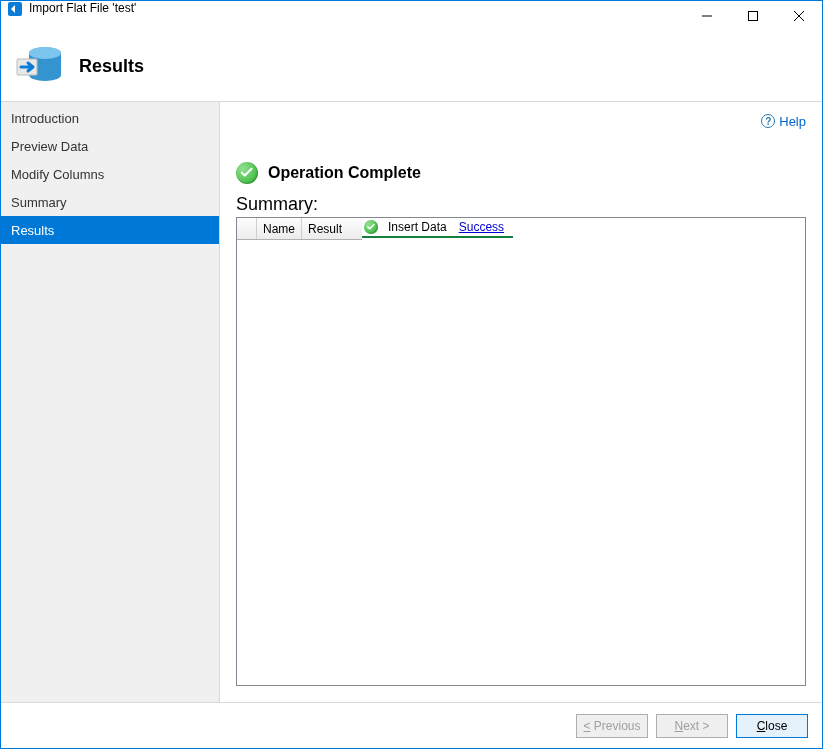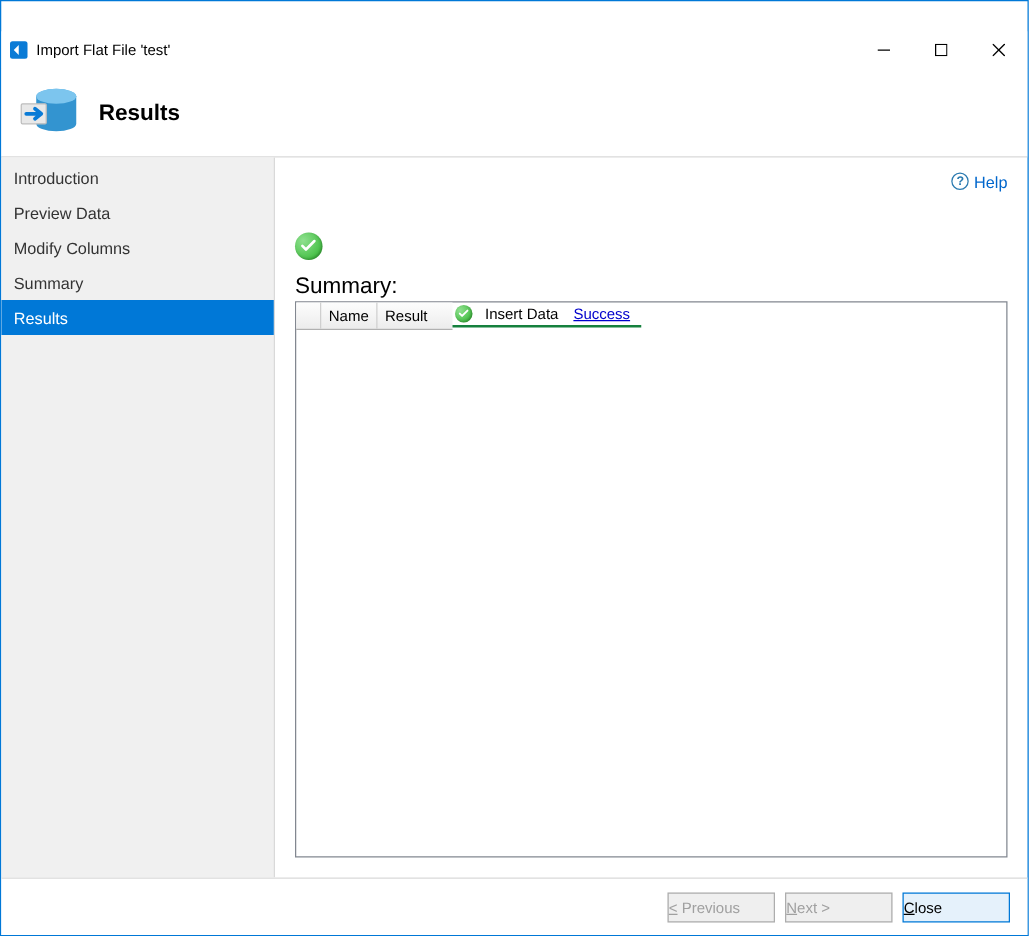--- a/index.html
+++ b/index.html
@@ -11,24 +11,22 @@
       height: 749px;
       border: 1px solid #0078d7;
       display: flex;
       flex-direction: column;
       overflow: hidden;
     }
     
     .titlebar {
       height: 30px;
       display: flex;
-      align-items: center;
       padding-left: 6px;
       background: #fff;
-      margin-top: 24px;
     }
     .titlebar-icon {
       width: 16px; height: 16px;
       margin-right: 6px;
       display: flex; align-items: center; justify-content: center;
     }
     .titlebar-text { font-size: 12px; color: #000; }
     .titlebar-controls { margin-left: auto; display: flex; }
     .titlebar-btn {
       width: 46px; height: 30px;
@@ -167,30 +165,30 @@
       height: 46px;
       border-top: 1px solid #d9d9d9;
       display: flex;
       align-items: center;
       justify-content: flex-end;
       padding-right: 14px;
       gap: 8px;
       background: #fff;
     }
     .btn {
-      width: 86px;
+      width: 72px;
       height: 24px;
       border: 1px solid #adadad;
       background: #e1e1e1;
       font-size: 12px;
       color: #000;
       cursor: pointer;
       display: inline-flex;
       align-items: center;
-      justify-content: flex-start;
+      justify-content: center;
     }
     .btn.disabled {
       color: #a0a0a0;
       cursor: default;
       background: #efefef;
     }
     .btn.primary {
       border: 1px solid #0078d7;
       background: #e5f1fb;
     }
@@ -283,20 +281,21 @@
         <span>Help</span>
       </span>
     </div>
 
     <div class="op-row">
       <span class="check-circle">
         <svg viewBox="0 0 16 16">
             <path d="M3 8 l3 3 l7 -7" fill="none" stroke="#fff" stroke-width="2.2" stroke-linecap="round" stroke-linejoin="round"></path>
           </svg>
       </span>
+      <span class="op-title">Operation Complete</span>
     </div>
 
     <div class="summary-label">Summary:</div>
 
     <div class="grid">
       <div class="grid-header">
         <div class="gh-cell gh-icon"></div>
         <div class="gh-cell gh-name">Name</div>
         <div class="gh-cell gh-result">Result</div>
       </div>

